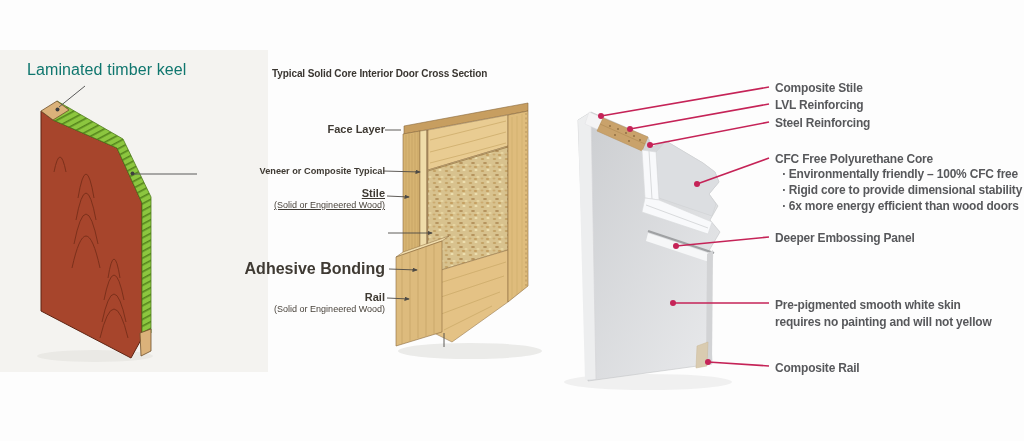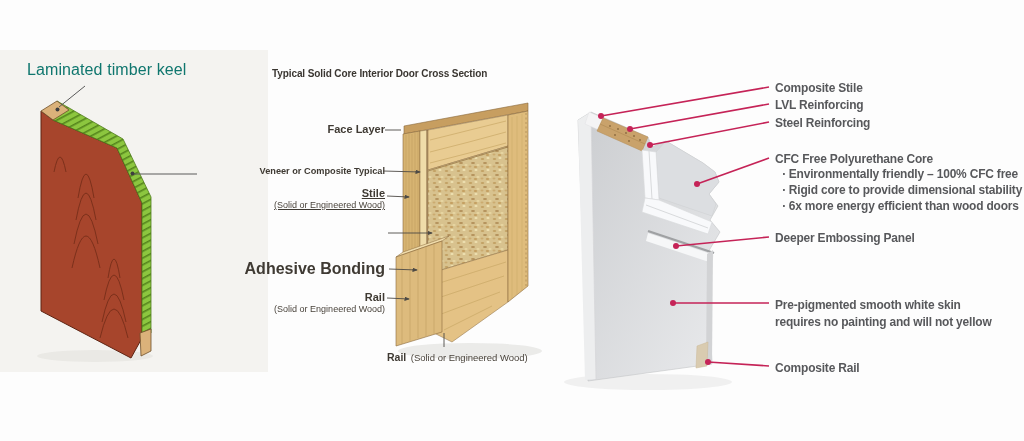--- a/index.html
+++ b/index.html
@@ -219,24 +219,20 @@
   <div class="main">Stile</div>
   <div class="sub">(Solid or Engineered Wood)</div>
 </div>
 <div class="lbl ml" style="top:263px;">
   <div class="main md">Adhesive Bonding</div>
 </div>
 <div class="lbl ml" style="top:291px;">
   <div class="main">Rail</div>
   <div class="sub">(Solid or Engineered Wood)</div>
 </div>
-<div class="lbl m-bottom">
-  <span class="b">Rail</span>
-  <span class="n">(Solid or Engineered Wood)</span>
-</div>
 
 <div class="lbl rl" style="top:80px;">Composite Stile</div>
 <div class="lbl rl" style="top:97px;">LVL Reinforcing</div>
 <div class="lbl rl" style="top:115px;">Steel Reinforcing</div>
 
 <div class="lbl rl" style="top:151px;">
   <div class="hdr">CFC Free Polyurethane Core</div>
   <div class="bullets">
     <div class="bullet-line"><span class="bdot">·</span><span>Environmentally friendly – 100% CFC free</span></div>
     <div class="bullet-line"><span class="bdot">·</span><span>Rigid core to provide dimensional stability</span></div>

